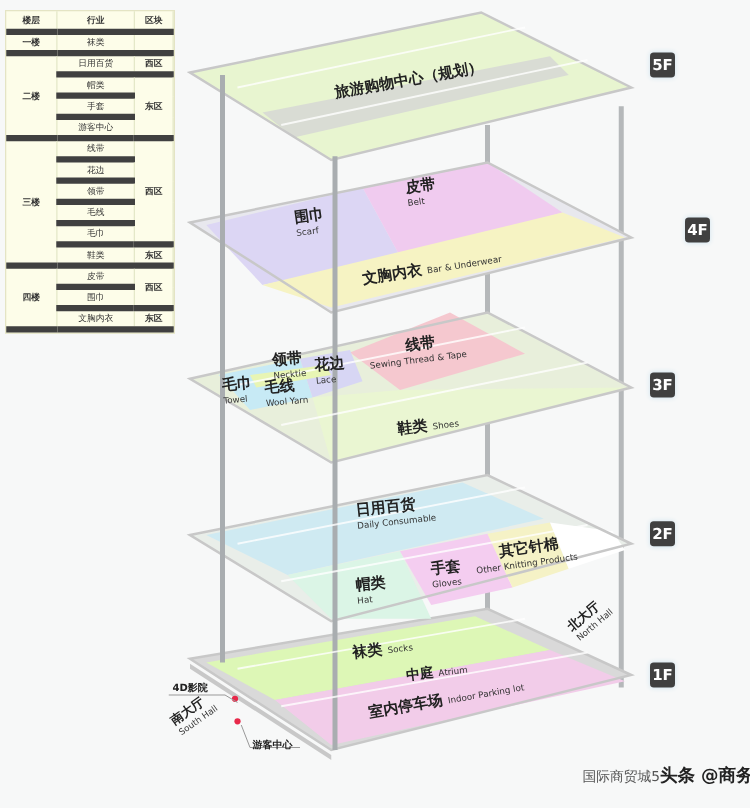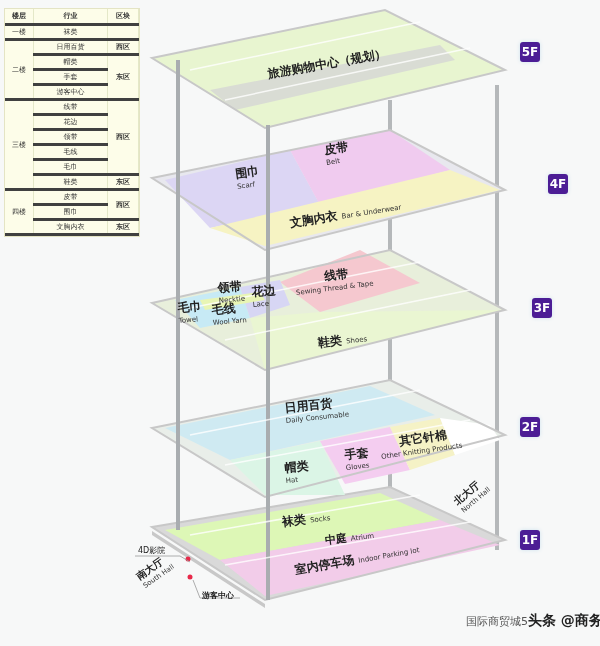--- a/index.html
+++ b/index.html
@@ -1,24 +1,24 @@
 <!DOCTYPE html>
 <html><head>
 <meta charset="utf-8">
 <style>
   html,body{margin:0;padding:0;}
   body{width:600px;height:646px;background:#f7f8f8;position:relative;overflow:hidden;font-family:"DejaVu Sans",sans-serif;}
   .legend{position:absolute;left:4px;top:8px;width:134px;background:#fdfde9;border:1px solid #e4e4c4;font-size:7px;color:#333;}
   .legend table{border-collapse:collapse;width:100%;}
-  .legend td,.legend th{border-bottom:3px solid #404040;border-right:1px solid #e4e8c8;text-align:center;padding:0;height:12px;font-weight:normal;}
+  .legend td,.legend th{border-bottom:5px solid #404040;border-right:1px solid #e4e8c8;text-align:center;padding:0;height:12px;font-weight:normal;}
   .legend th{font-weight:bold;height:14px;}
-  .legend td.fl{font-weight:normal;width:28px;}
+  .legend td.fl{font-weight:bold;width:40px;}
   .legend td.zone{width:30px;font-weight:bold;}
   svg{position:absolute;left:0;top:0;}
-  .flabel{position:absolute;width:20px;height:20px;background:#4c1d95;border-radius:3px;color:#fff;font-weight:bold;font-size:12px;text-align:center;line-height:20px;box-shadow:0 0 4px #cfe3ee;}
+  .flabel{position:absolute;width:20px;height:20px;background:#404040;border-radius:3px;color:#fff;font-weight:bold;font-size:12px;text-align:center;line-height:20px;box-shadow:0 0 4px #cfe3ee;}
   .zl{position:absolute;white-space:nowrap;color:#222;font-weight:bold;transform-origin:left center;}
   .zl .en{font-size:7px;font-weight:normal;color:#333;}
   .watermark{position:absolute;left:426px;top:612px;font-size:11px;color:#555;white-space:nowrap;margin-left:40px;}
   .watermark .brand{font-size:14px;color:#222;font-weight:bold;}
 </style>
 </head>
 <body>
 
 <div class="legend">
   <table>
@@ -151,21 +151,21 @@
   </g>
 
   <circle cx="188" cy="559" r="2.5" fill="#e8294a"></circle>
   <circle cx="190" cy="577" r="2.5" fill="#e8294a"></circle>
   <polyline points="135,556 180,556 190,562" fill="none" stroke="#999" stroke-width="0.8"></polyline>
   <polyline points="193,580 200,598 240,598" fill="none" stroke="#999" stroke-width="0.8"></polyline>
 </svg>
 
 <div class="flabel" style="left:520px;top:42px">5F</div>
 <div class="flabel" style="left:548px;top:174px">4F</div>
-<div class="flabel" style="left:532px;top:298px">3F</div>
+<div class="flabel" style="left:520px;top:298px">3F</div>
 <div class="flabel" style="left:520px;top:417px">2F</div>
 <div class="flabel" style="left:520px;top:530px">1F</div>
 
 <div class="zl" style="left:268px;top:66px;font-size:12px;transform:rotate(-10deg)">旅游购物中心（规划）</div>
 
 <div class="zl" style="left:325px;top:142px;font-size:12px;transform:rotate(-8deg)">
     <div>皮带</div>
     <div class="en">Belt</div>
   </div>
 <div class="zl" style="left:236px;top:166px;font-size:12px;transform:rotate(-8deg)">
@@ -217,16 +217,16 @@
 <div class="zl" style="left:325px;top:533px;font-size:11px;transform:rotate(-7deg)"><span>中庭</span> <span class="en">Atrium</span></div>
 <div class="zl" style="left:295px;top:562px;font-size:12px;transform:rotate(-10deg)"><span>室内停车场</span> <span class="en">Indoor Parking lot</span></div>
 <div class="zl" style="left:458px;top:495px;font-size:10px;transform:rotate(-40deg)">
     <div>北大厅</div>
     <div class="en">North Hall</div>
   </div>
 <div class="zl" style="left:140px;top:570px;font-size:10px;transform:rotate(-35deg)">
     <div>南大厅</div>
     <div class="en">South Hall</div>
   </div>
-<div class="zl" style="left:138px;top:545px;font-size:8px;font-weight:normal">4D影院</div>
+<div class="zl" style="left:138px;top:545px;font-size:8px;font-weight:bold">4D影院</div>
 <div class="zl" style="left:202px;top:590px;font-size:8px;font-weight:bold">游客中心</div>
 
 <div class="watermark"><span>国际商贸城5</span><span class="brand">头条 @商务圈通</span></div>
 
 </body></html>

